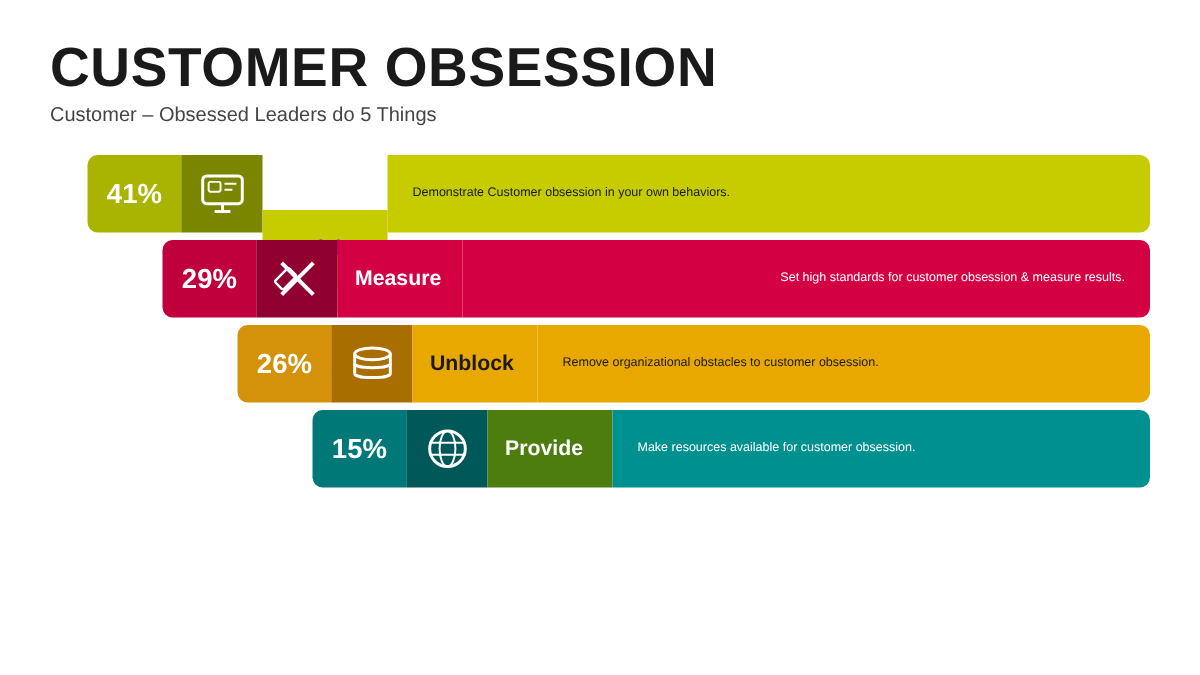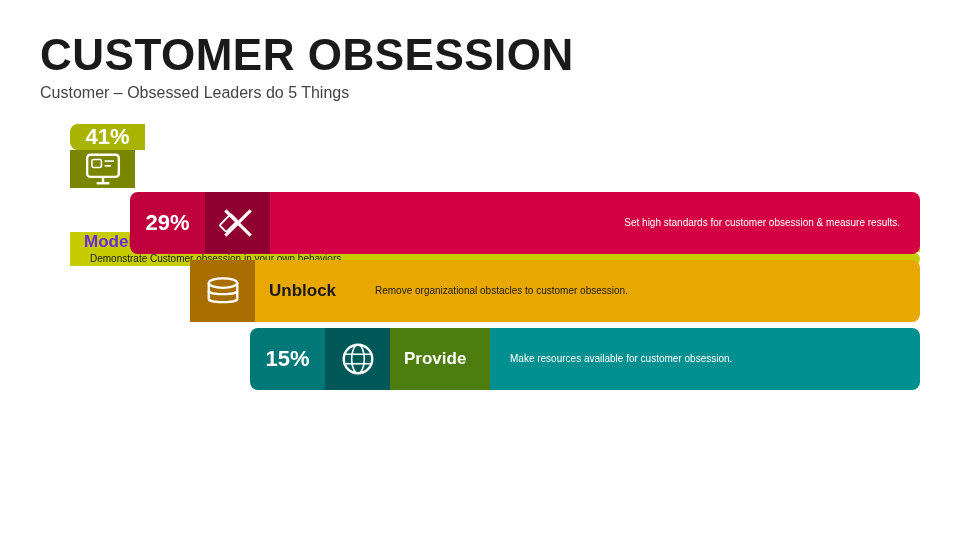--- a/index.html
+++ b/index.html
@@ -43,21 +43,21 @@
     }
 
     .bar-row {
       display: flex;
       align-items: stretch;
       height: 62px;
       position: relative;
     }
 
     
-    .bar-row:nth-child(1) { margin-left: 0px; flex-direction: column; }
+    .bar-row:nth-child(1) { margin-left: 0px; }
     .bar-row:nth-child(2) { margin-left: 60px; }
     .bar-row:nth-child(3) { margin-left: 120px; }
     .bar-row:nth-child(4) { margin-left: 180px; }
     .bar-row:nth-child(5) { margin-left: 240px; }
 
     .percent-box {
       display: flex;
       align-items: center;
       justify-content: center;
       width: 75px;
@@ -183,26 +183,32 @@
         <span>29%</span>
       </div>
       <div class="icon-box">
 
         <svg viewBox="0 0 24 24" xmlns="http://www.w3.org/2000/svg">
           <line x1="4" y1="20" x2="20" y2="4" stroke="white" stroke-width="2"></line>
           <line x1="4" y1="4" x2="20" y2="20" stroke="white" stroke-width="2"></line>
           <rect x="1" y="9" width="10" height="6" rx="1" fill="none" stroke="white" stroke-width="1.2" transform="rotate(-45 6 12)"></rect>
         </svg>
       </div>
+      <div class="label-box">
+        <span>Measure</span>
+      </div>
       <div class="desc-box">
         <span>Set high standards for customer obsession &amp; measure results.</span>
       </div>
     </div>
 
     <div class="bar-row row-4">
+      <div class="percent-box">
+        <span>26%</span>
+      </div>
       <div class="icon-box">
 
         <svg viewBox="0 0 24 24" xmlns="http://www.w3.org/2000/svg">
           <ellipse cx="12" cy="7" rx="9" ry="3" fill="none" stroke="white" stroke-width="1.5"></ellipse>
           <path d="M3 12 C3 12 3 14 12 14 C21 14 21 12 21 12" fill="none" stroke="white" stroke-width="1.5"></path>
           <path d="M3 17 C3 17 3 19 12 19 C21 19 21 17 21 17" fill="none" stroke="white" stroke-width="1.5"></path>
           <line x1="3" y1="7" x2="3" y2="17" stroke="white" stroke-width="1.5"></line>
           <line x1="21" y1="7" x2="21" y2="17" stroke="white" stroke-width="1.5"></line>
         </svg>
       </div>

